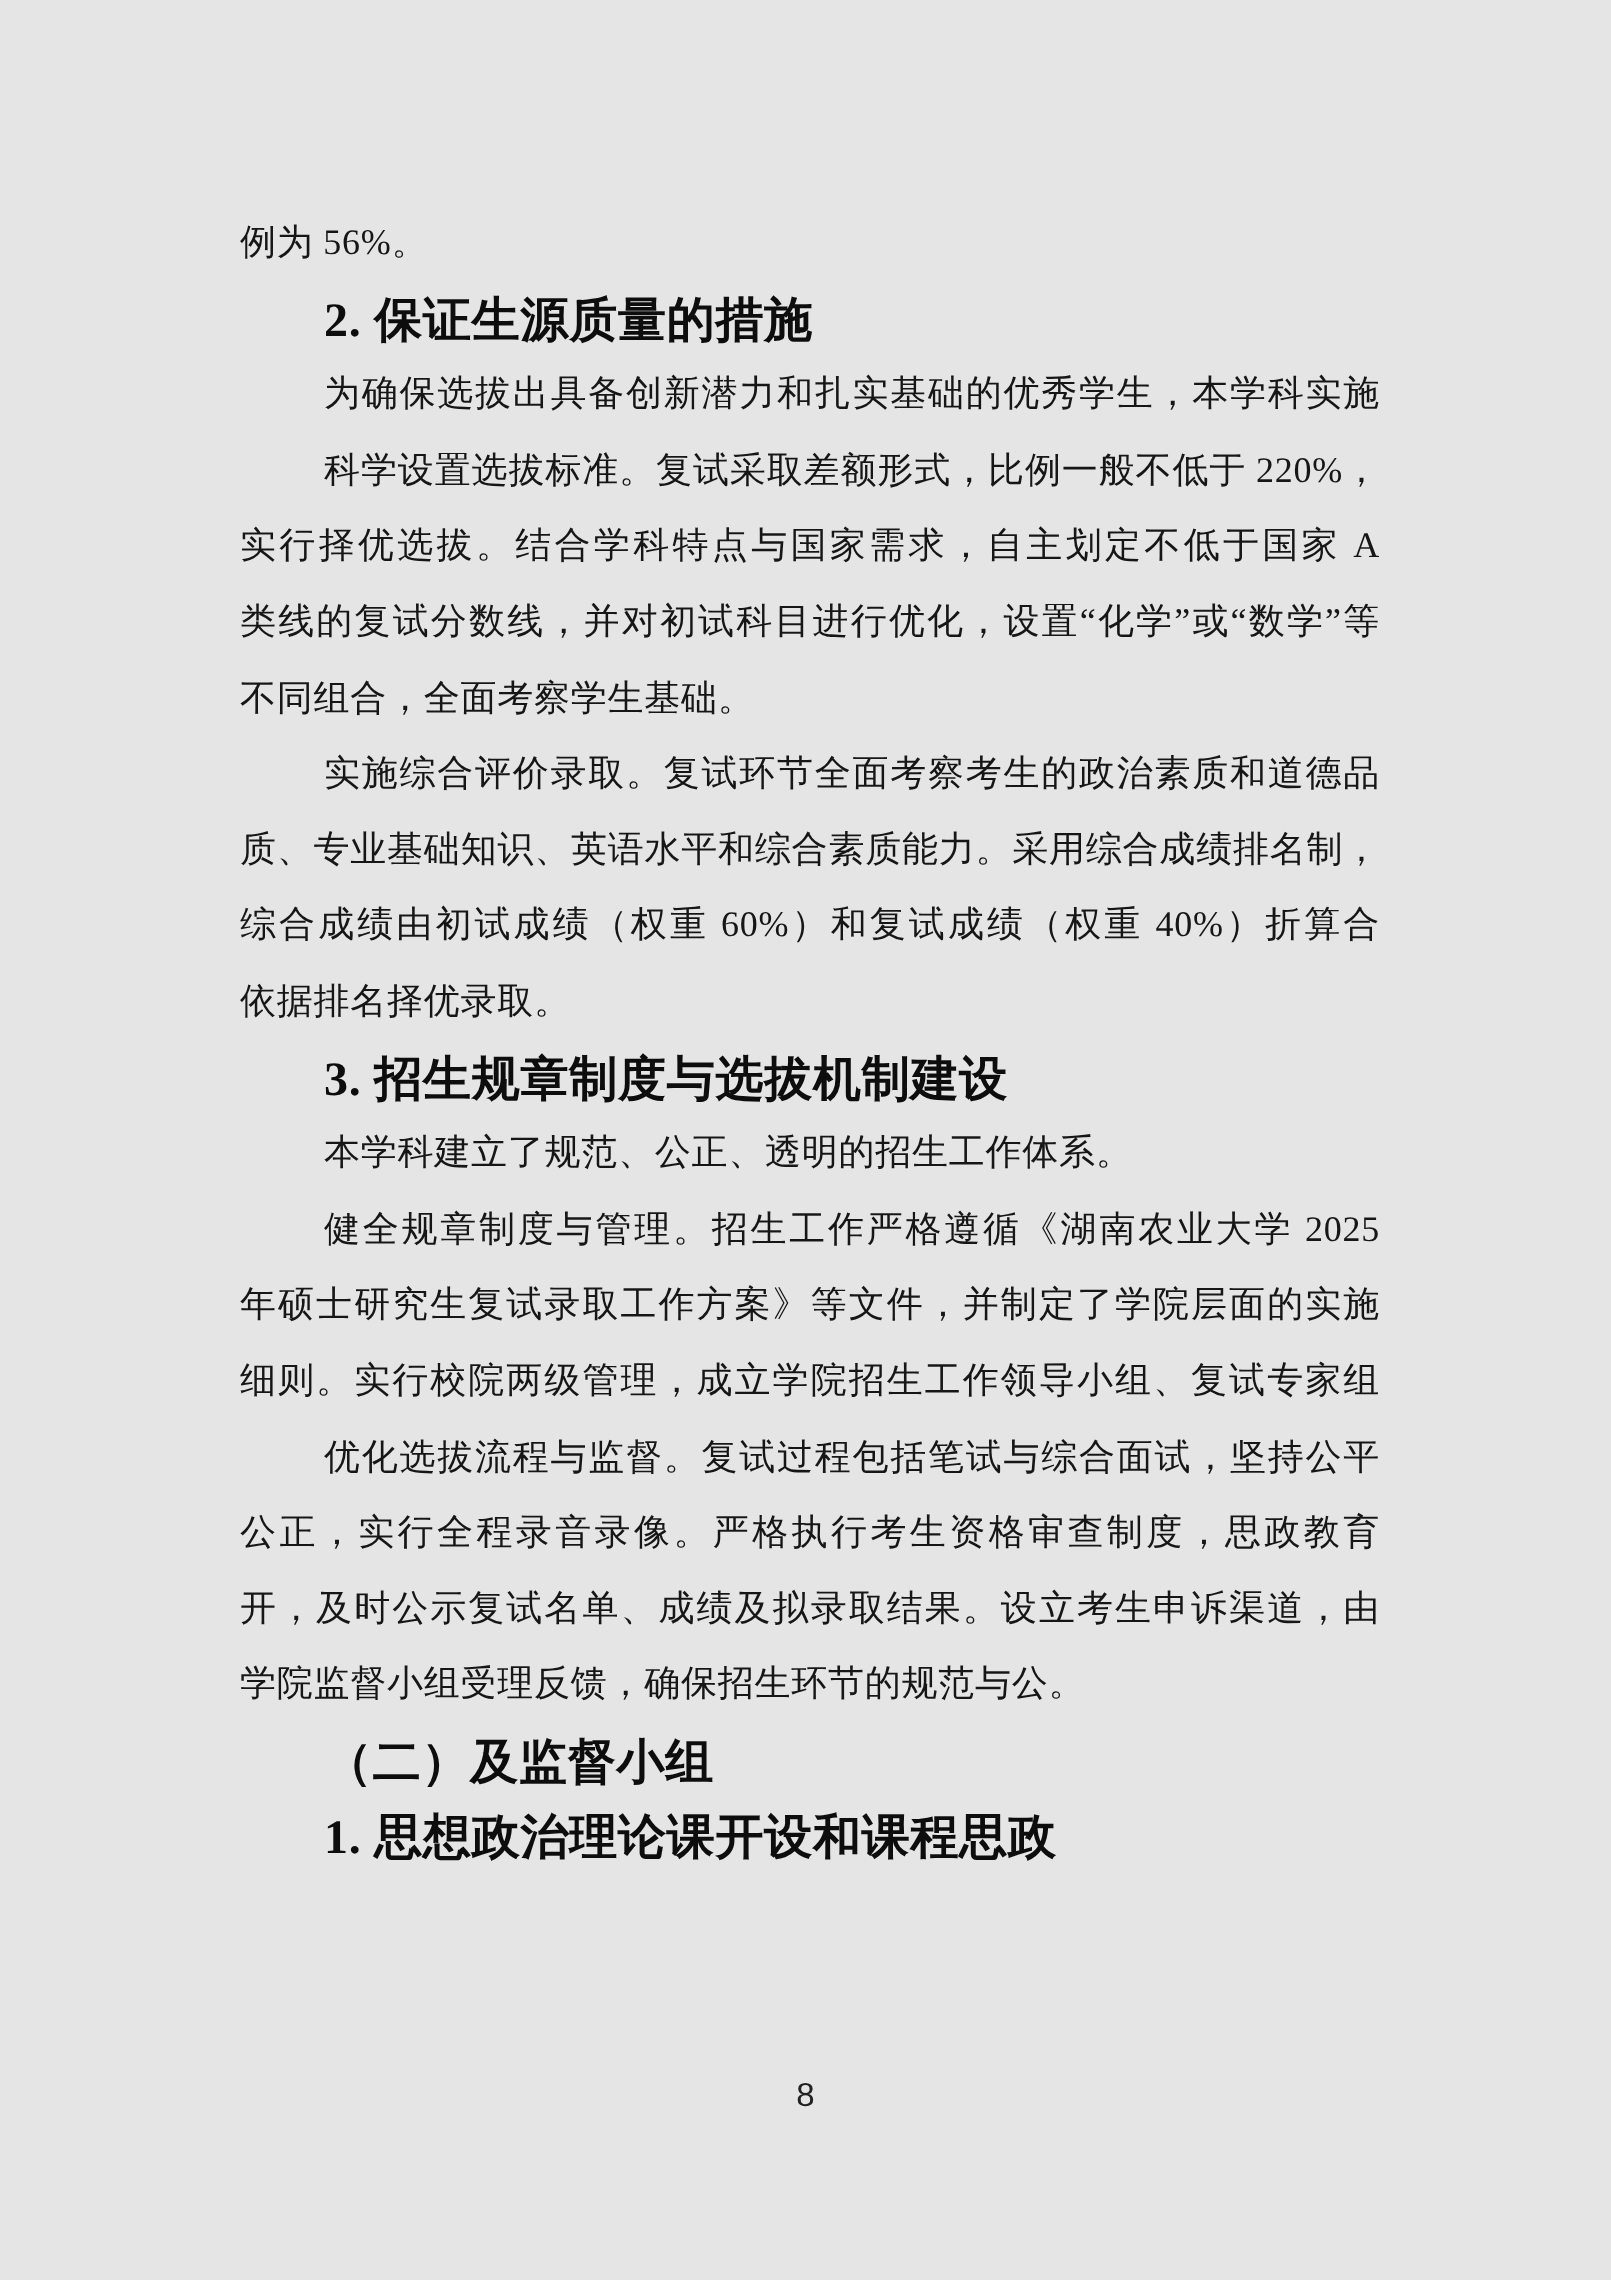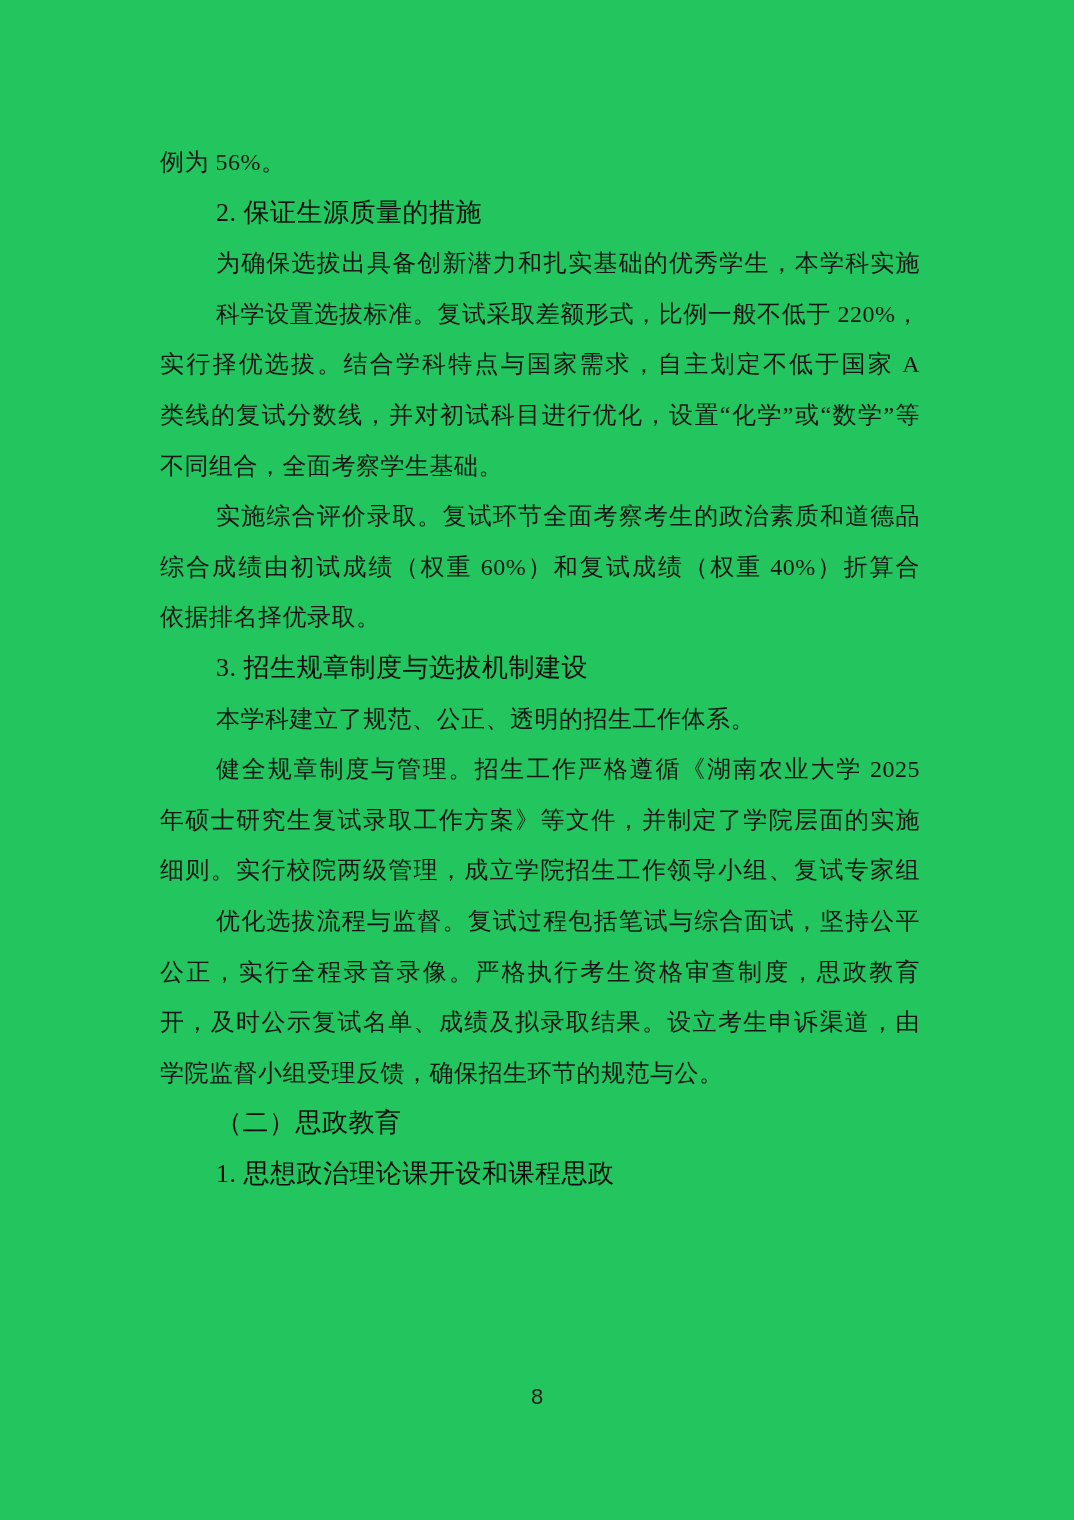--- a/index.html
+++ b/index.html
@@ -4,21 +4,21 @@
 <style>
   html, body {
     margin: 0;
     padding: 0;
     background: #ffffff;
   }
   .page {
     position: relative;
     width: 1074px;
     height: 1520px;
-    background: #22c55e;
+    background: #e5e5e5;
     overflow: hidden;
     font-family: "Liberation Serif", serif;
     color: #141414;
   }
   .content {
     position: absolute;
     left: 160px;
     top: 137px;
     width: 760px;
   }
@@ -33,22 +33,22 @@
   }
   .line.fill {
     text-align: justify;
     text-align-last: justify;
     text-justify: inter-character;
   }
   .line.indent {
     text-indent: 56px;
   }
   .line.heading {
-    font-weight: 400;
-    font-size: 26px;
+    font-weight: 700;
+    font-size: 32px;
     color: #0d0d0d;
   }
   .footer {
     position: absolute;
     left: 0;
     top: 1384px;
     width: 1074px;
     text-align: center;
     font-family: "Liberation Sans", sans-serif;
     font-size: 22px;
@@ -61,28 +61,29 @@
 <div class="page">
   <div class="content">
       <div class="line">例为 56%。</div>
       <div class="line heading indent">2. 保证生源质量的措施</div>
       <div class="line indent fill">为确保选拔出具备创新潜力和扎实基础的优秀学生，本学科实施</div>
       <div class="line indent fill">科学设置选拔标准。复试采取差额形式，比例一般不低于 220%，</div>
       <div class="line fill">实行择优选拔。结合学科特点与国家需求，自主划定不低于国家 A</div>
       <div class="line fill">类线的复试分数线，并对初试科目进行优化，设置“化学”或“数学”等</div>
       <div class="line">不同组合，全面考察学生基础。</div>
       <div class="line indent fill">实施综合评价录取。复试环节全面考察考生的政治素质和道德品</div>
+      <div class="line fill">质、专业基础知识、英语水平和综合素质能力。采用综合成绩排名制，</div>
       <div class="line fill">综合成绩由初试成绩（权重 60%）和复试成绩（权重 40%）折算合成，</div>
       <div class="line">依据排名择优录取。</div>
       <div class="line heading indent">3. 招生规章制度与选拔机制建设</div>
       <div class="line indent">本学科建立了规范、公正、透明的招生工作体系。</div>
       <div class="line indent fill">健全规章制度与管理。招生工作严格遵循《湖南农业大学 2025</div>
       <div class="line fill">年硕士研究生复试录取工作方案》等文件，并制定了学院层面的实施</div>
       <div class="line fill">细则。实行校院两级管理，成立学院招生工作领导小组、复试专家组</div>
       <div class="line indent fill">优化选拔流程与监督。复试过程包括笔试与综合面试，坚持公平</div>
       <div class="line fill">公正，实行全程录音录像。严格执行考生资格审查制度，思政教育</div>
       <div class="line fill">开，及时公示复试名单、成绩及拟录取结果。设立考生申诉渠道，由</div>
       <div class="line">学院监督小组受理反馈，确保招生环节的规范与公。</div>
-      <div class="line heading indent">（二）思政教育</div>
+      <div class="line heading indent">（二）及监督小组</div>
       <div class="line heading indent">1. 思想政治理论课开设和课程思政</div>
     </div>
   <div class="footer">8</div>
 </div>
 
 </body></html>

